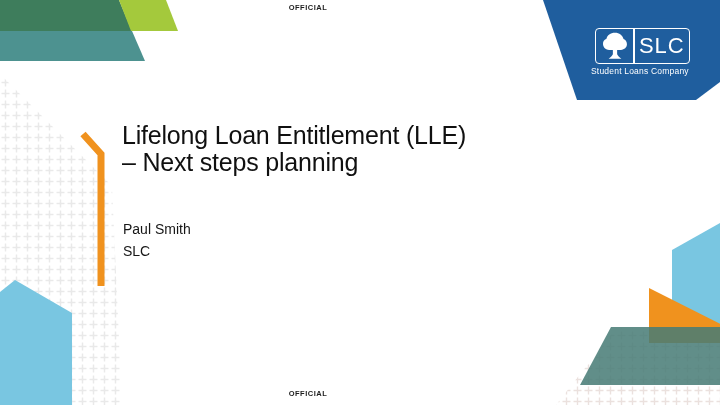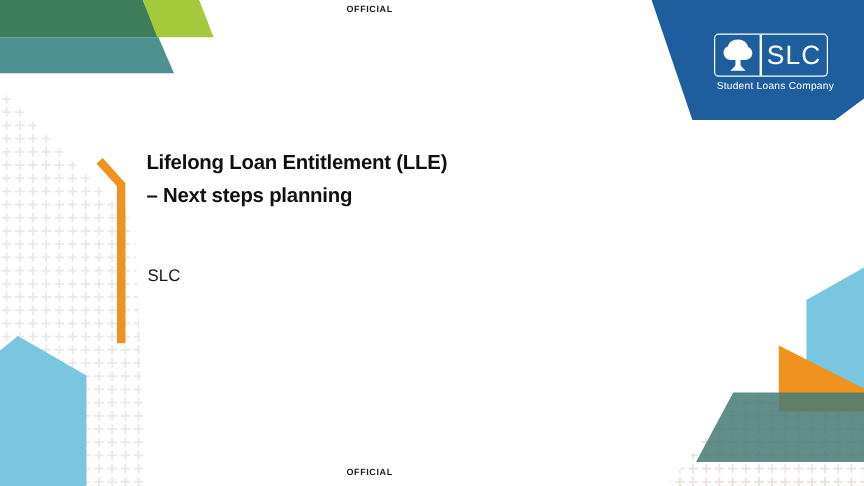--- a/index.html
+++ b/index.html
@@ -50,31 +50,31 @@
   .logo-abbr-cell {
     flex: 1;
     display: flex; align-items: center; justify-content: center;
     color: #ffffff;
     font-size: 22px;
     letter-spacing: 1px;
     padding-bottom: 1px;
   }
   .logo-caption {
     left: 591px; top: 66px; width: 104px;
-    text-align: right;
+    text-align: left;
     color: #ffffff;
     font-size: 8.5px;
     letter-spacing: 0.2px;
   }
 
   .slide-title {
     left: 122px; top: 122px;
     width: 420px;
-    font-size: 17px;
-    font-weight: 700;
+    font-size: 25px;
+    font-weight: 400;
     line-height: 27px;
     letter-spacing: -0.2px;
     color: #101010;
     white-space: pre-line;
   }
   .presenter {
     left: 123px; top: 219px;
     width: 320px;
     font-size: 14px;
     line-height: 21.8px;
@@ -125,18 +125,19 @@
     </span>
     <span class="logo-divider"></span>
     <span class="logo-abbr-cell">SLC</span>
   </div>
   <div class="overlay logo-caption">Student Loans Company</div>
 
   <h1 class="overlay slide-title" style="margin:0;">Lifelong Loan Entitlement (LLE)
 – Next steps planning</h1>
 
   <div class="overlay presenter">
+    <div>Paul Smith</div>
     <div>SLC</div>
   </div>
 
   <div class="overlay classification bottom">OFFICIAL</div>
 
 </div>
 
 </body></html>

